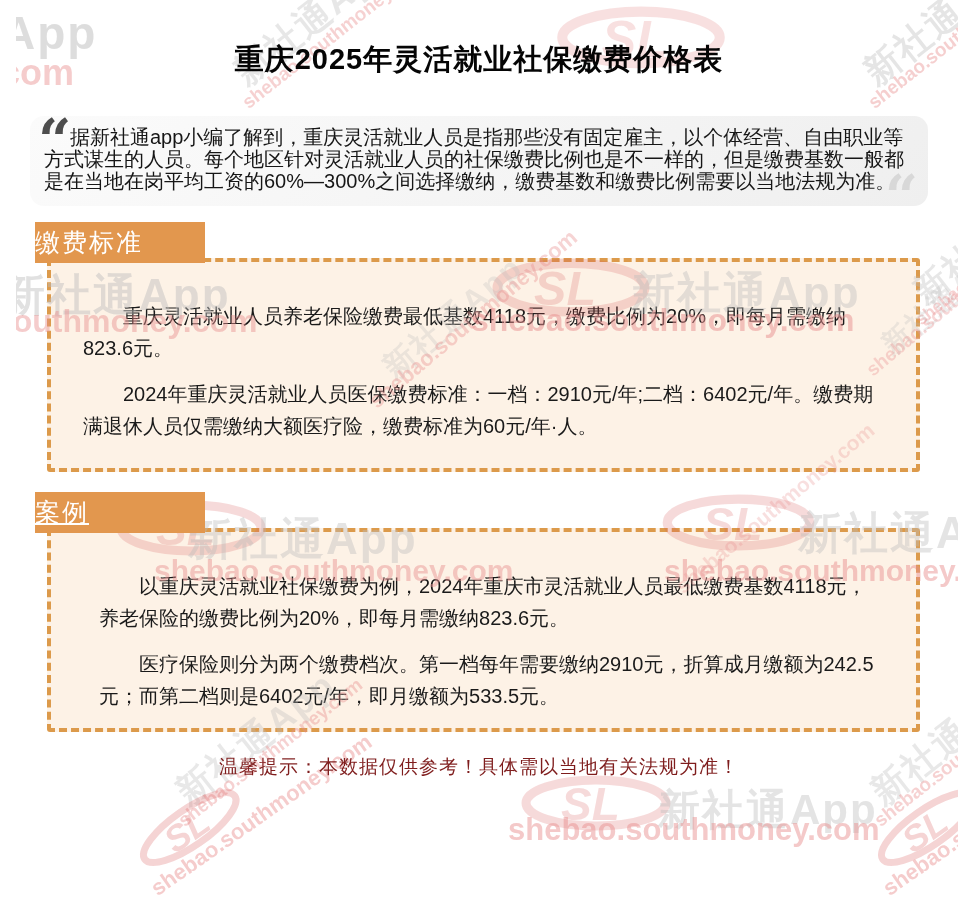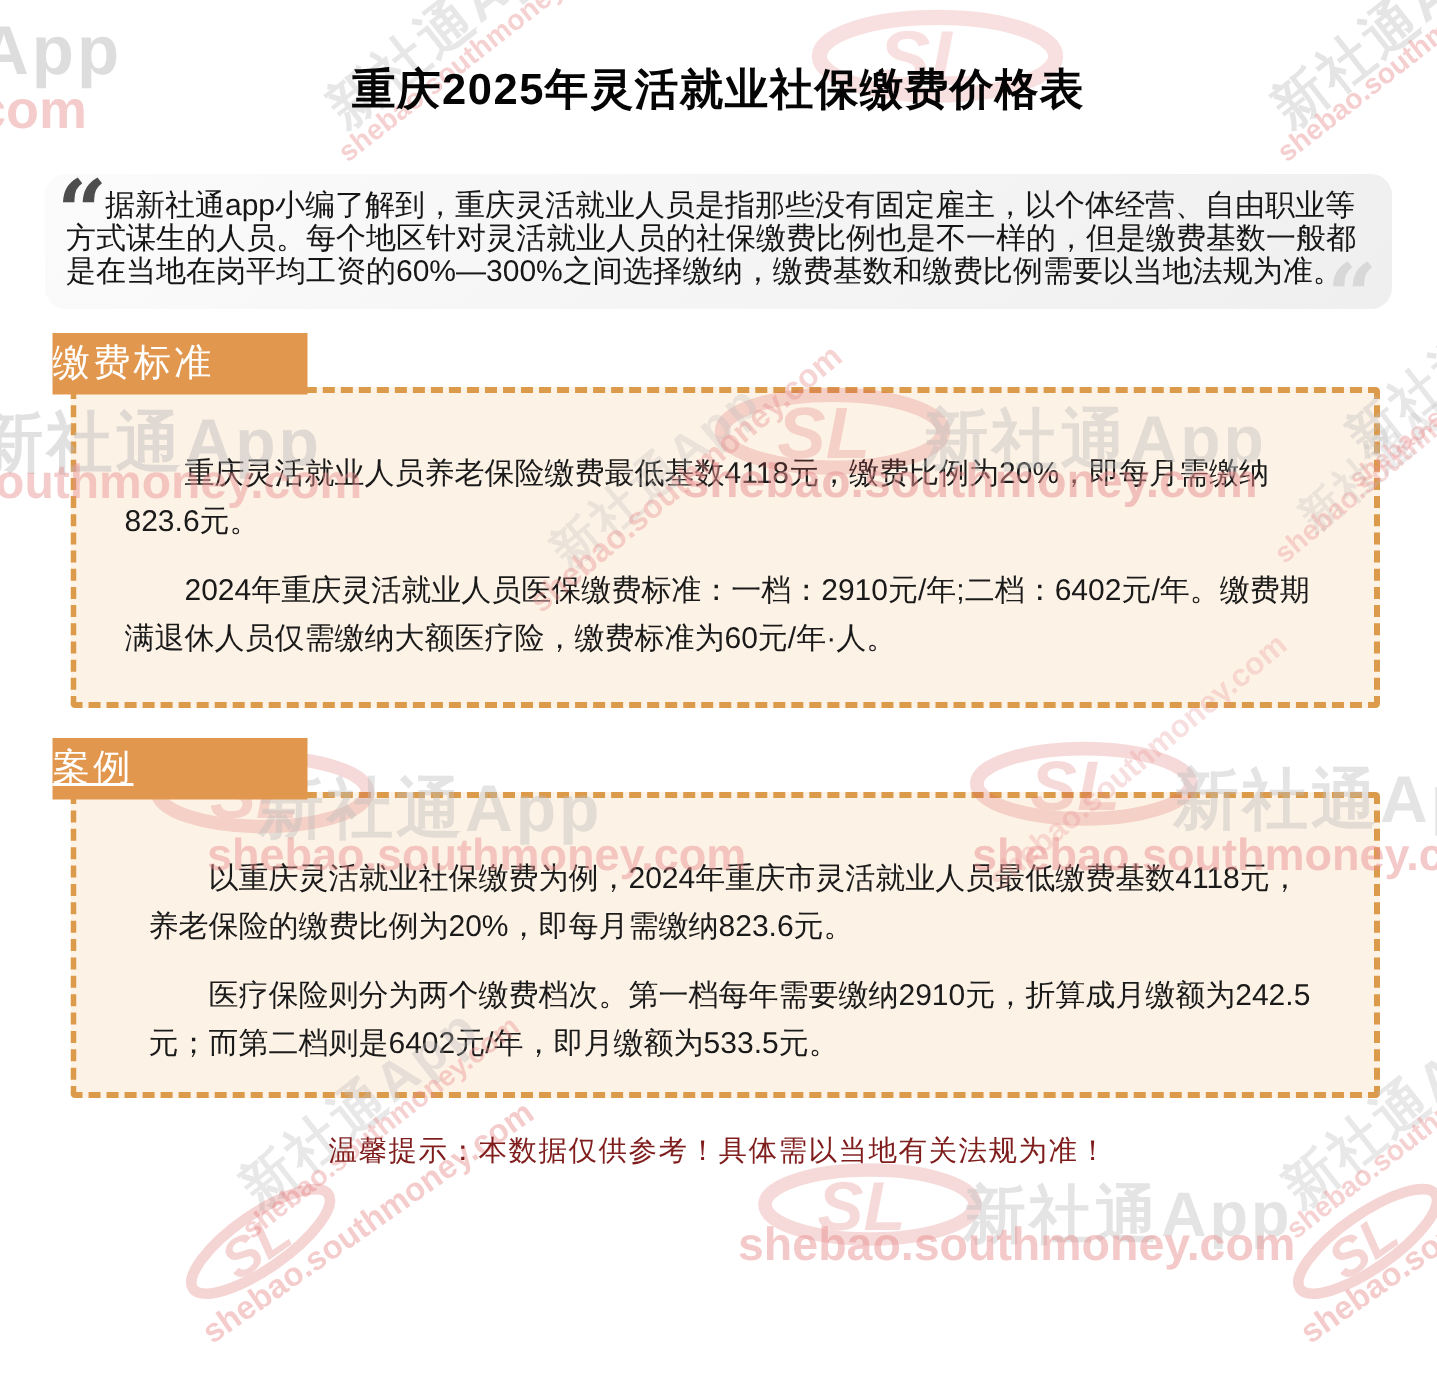--- a/index.html
+++ b/index.html
@@ -55,20 +55,21 @@
   
   .footer-tip {
     position:relative; z-index:7; margin-top:22px; text-align:center;
     font-size:19px; color:#7f1d1d; letter-spacing:1px;
   }
 
   
   .wm-layer {
     position:absolute; inset:0; z-index:6; overflow:hidden;
     pointer-events:none;
+    margin-left:16px;
   }
   .wm { position:absolute; white-space:nowrap; transform-origin:left top; }
   .wm-gray { color:#bdbdbd; font-weight:bold; letter-spacing:2px; }
   .wm-pink { color:#e98f8f; font-weight:bold; }
   .wm-logo svg { display:block; }
 </style>
 </head>
 <body>
 
 <div class="page">

